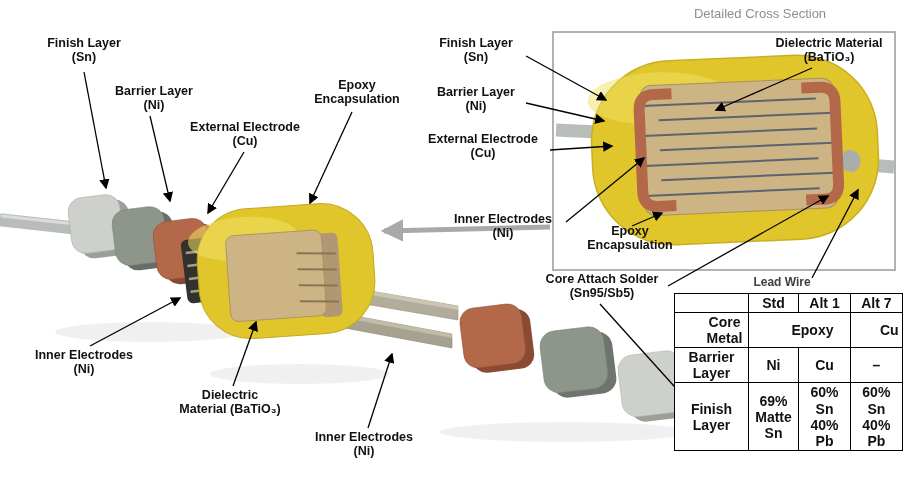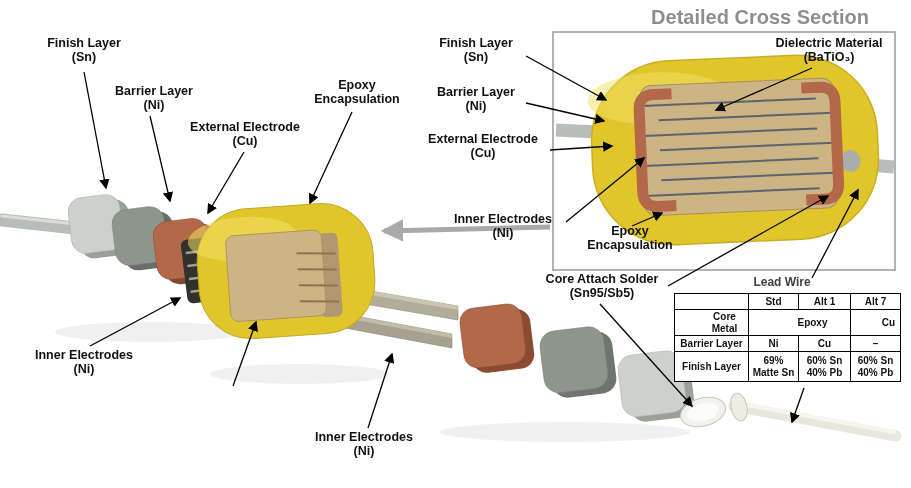--- a/index.html
+++ b/index.html
@@ -6,32 +6,32 @@
   html,body { background:#ffffff; font-family:"Liberation Sans", sans-serif; }
   .stage { position:relative; width:911px; height:488px; background:#ffffff; overflow:hidden; }
   svg.canvas { position:absolute; left:0; top:0; z-index:1; }
   .lbl {
     position:absolute; z-index:2;
     font-weight:bold; font-size:12.5px; line-height:1.15;
     color:#111; text-align:center; white-space:pre-line;
   }
   .inset-title {
     position:absolute; z-index:2;
-    font-weight:bold; font-size:20px; color:#8e8e8e; text-align:center;
+    font-weight:normal; font-size:13px; color:#8e8e8e; text-align:center;
   }
   .lead-wire-title {
     position:absolute; z-index:2;
     font-weight:bold; font-size:12px; color:#404040; text-align:center;
   }
   table.spec {
     position:absolute; left:674px; top:293px; z-index:2;
     border-collapse:collapse; background:#ffffff;
   }
   table.spec th, table.spec td {
-    border:1px solid #000; font-weight:bold; font-size:10px;
+    border:1px solid #000; font-weight:bold; font-size:14px;
     text-align:center; vertical-align:middle; padding:1px 3px;
     white-space:pre-line; line-height:1.15; color:#111;
   }
   table.spec thead th { height:16px; }
   table.spec tbody tr.r1 th, table.spec tbody tr.r1 td { height:16px;padding-left:29px; }
   table.spec tbody tr.r2 th, table.spec tbody tr.r2 td { height:16px; }
   table.spec tbody tr.r3 th, table.spec tbody tr.r3 td { height:30px; }
   .cw-label { width:74px; } .cw-std { width:50px; } .cw-a1 { width:52px; } .cw-a2 { width:50px; }
 </style>
 </head>
@@ -188,20 +188,22 @@
   <div class="lbl" style="left:28px;  top:36px;  width:112px;">Finish Layer
 (Sn)</div>
   <div class="lbl" style="left:98px;  top:84px;  width:112px;">Barrier Layer
 (Ni)</div>
   <div class="lbl" style="left:178px; top:120px; width:134px;">External Electrode
 (Cu)</div>
   <div class="lbl" style="left:298px; top:78px;  width:118px;">Epoxy
 Encapsulation</div>
   <div class="lbl" style="left:22px;  top:348px; width:124px;">Inner Electrodes
 (Ni)</div>
+  <div class="lbl" style="left:162px; top:388px; width:136px;">Dielectric
+Material (BaTiO₃)</div>
   <div class="lbl" style="left:302px; top:430px; width:124px;">Inner Electrodes
 (Ni)</div>
 
   <div class="inset-title" style="left:610px; top:6px; width:300px;">Detailed Cross Section</div>
   <div class="lbl" style="left:420px; top:36px;  width:112px;">Finish Layer
 (Sn)</div>
   <div class="lbl" style="left:420px; top:85px;  width:112px;">Barrier Layer
 (Ni)</div>
   <div class="lbl" style="left:413px; top:132px; width:140px;">External Electrode
 (Cu)</div>

